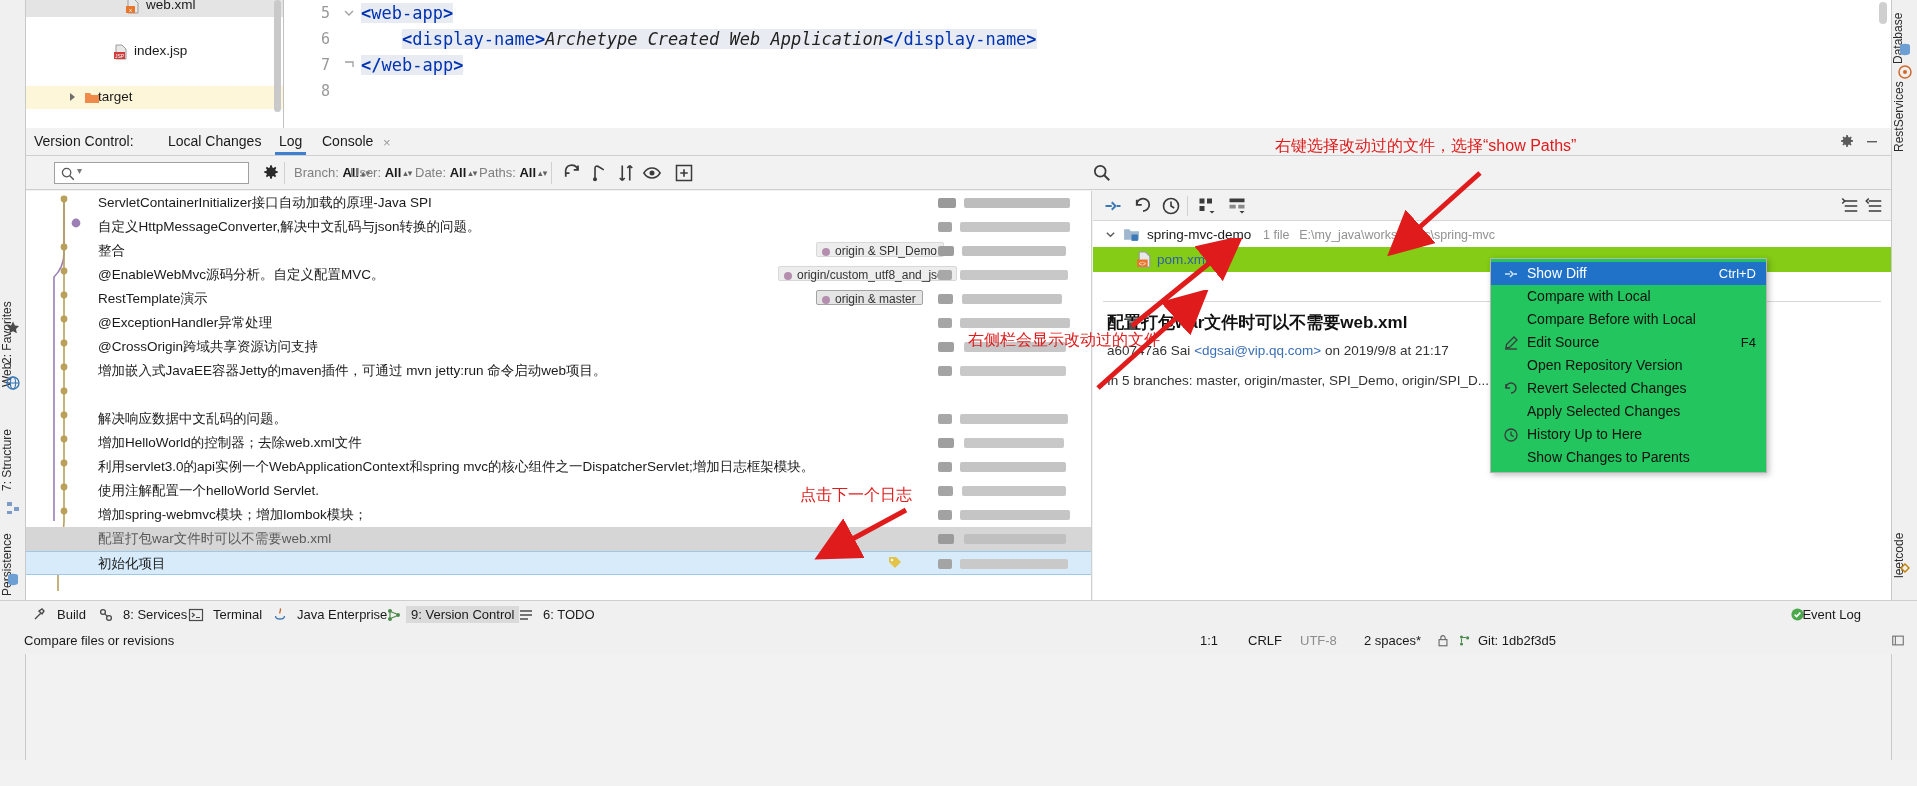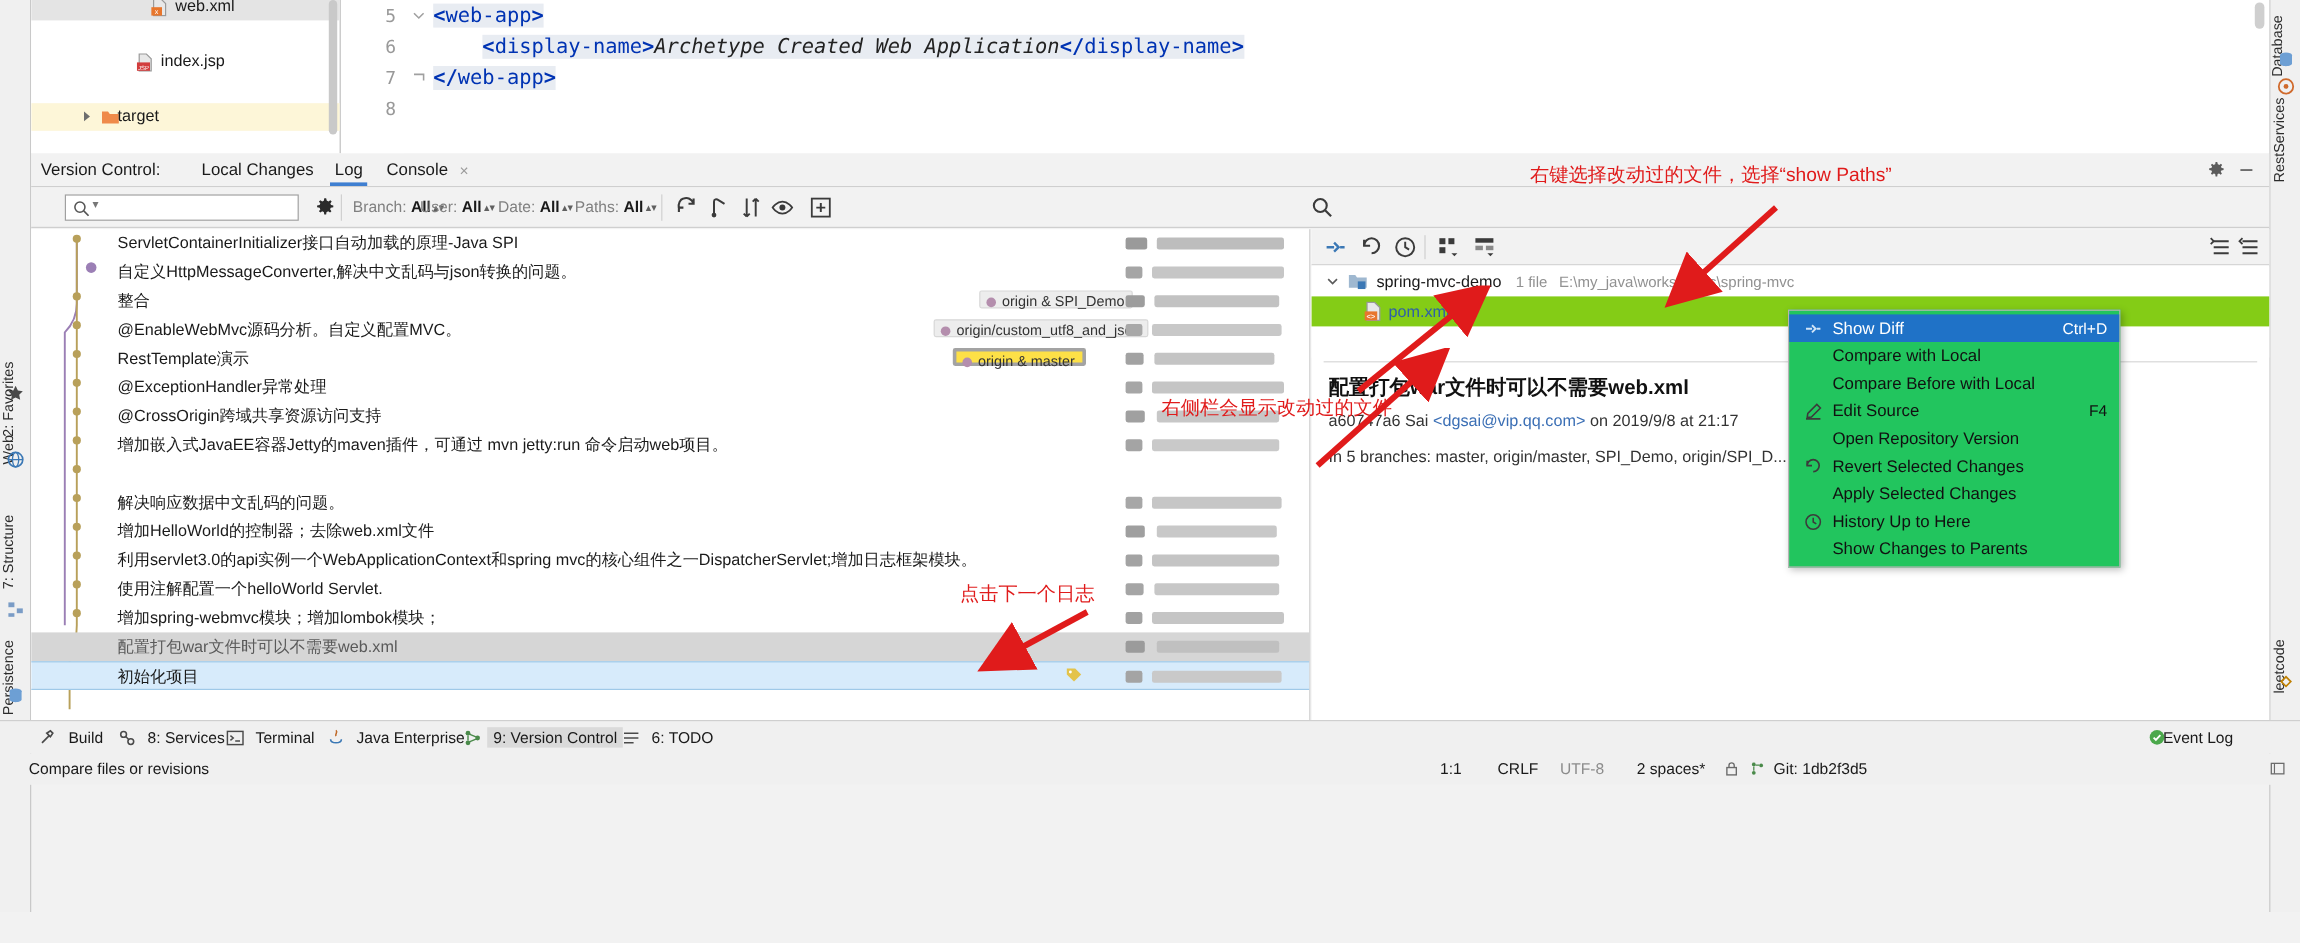--- a/index.html
+++ b/index.html
@@ -361,21 +361,21 @@
         <div class="reftag" style="left:752px;background:#ededed;border:1px solid #d8d8d8;">
           <span class="refdot" style="background:#b48ead;"></span>
           <span>origin/custom_utf8_and_json</span>
         </div>
         <div class="blurcell" style="left:912px;top:7px;width:14px;background:#a5a5a5;"></div>
         <div class="blurcell" style="left:934px;top:7px;width:110px;background:#c6c6c6;"></div>
       </div>
 
       <div class="logrow" style="top:48px;">
         <div class="subject">整合</div>
-        <div class="reftag" style="left:768px;background:#fde047;border:3px solid #a3a3a3;">
+        <div class="reftag" style="left:790px;background:#e5e5e5;border:1px solid #a3a3a3;">
           <span class="refdot" style="background:#b48ead;"></span>
           <span>origin &amp; master</span>
         </div>
         <div class="blurcell" style="left:912px;top:7px;width:16px;background:#9d9d9d;"></div>
         <div class="blurcell" style="left:936px;top:7px;width:104px;background:#c2c2c2;"></div>
       </div>
 
       <div class="logrow" style="top:72px;">
         <div class="subject">@EnableWebMvc源码分析。自定义配置MVC。</div>
         <div class="blurcell" style="left:912px;top:7px;width:14px;background:#a8a8a8;"></div>

